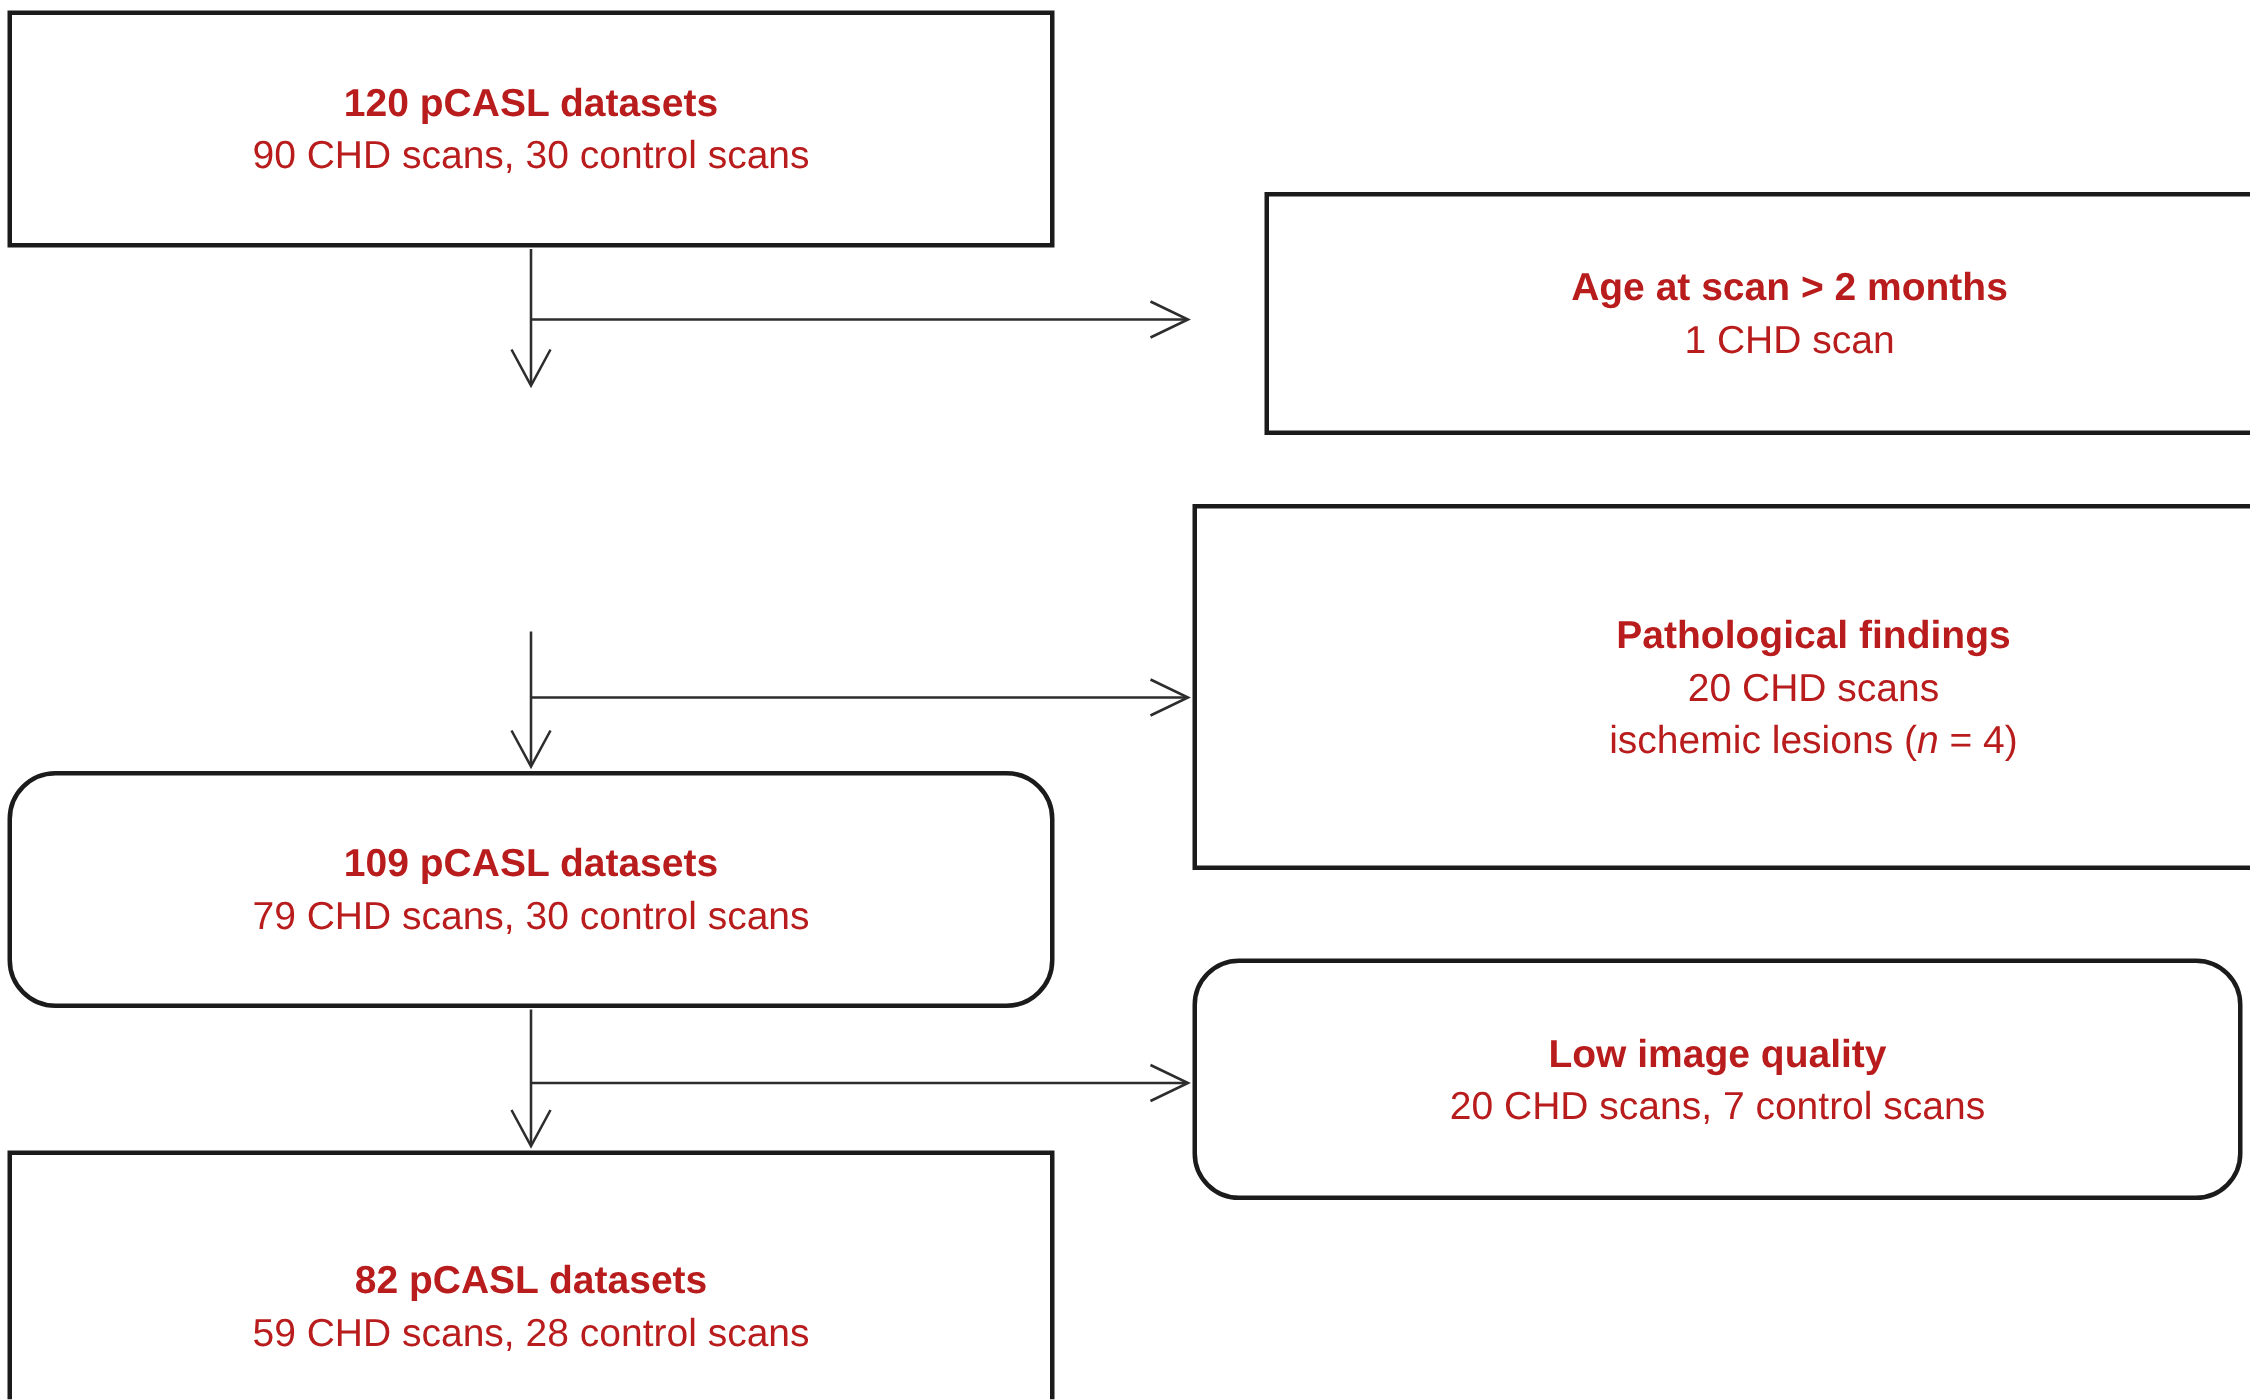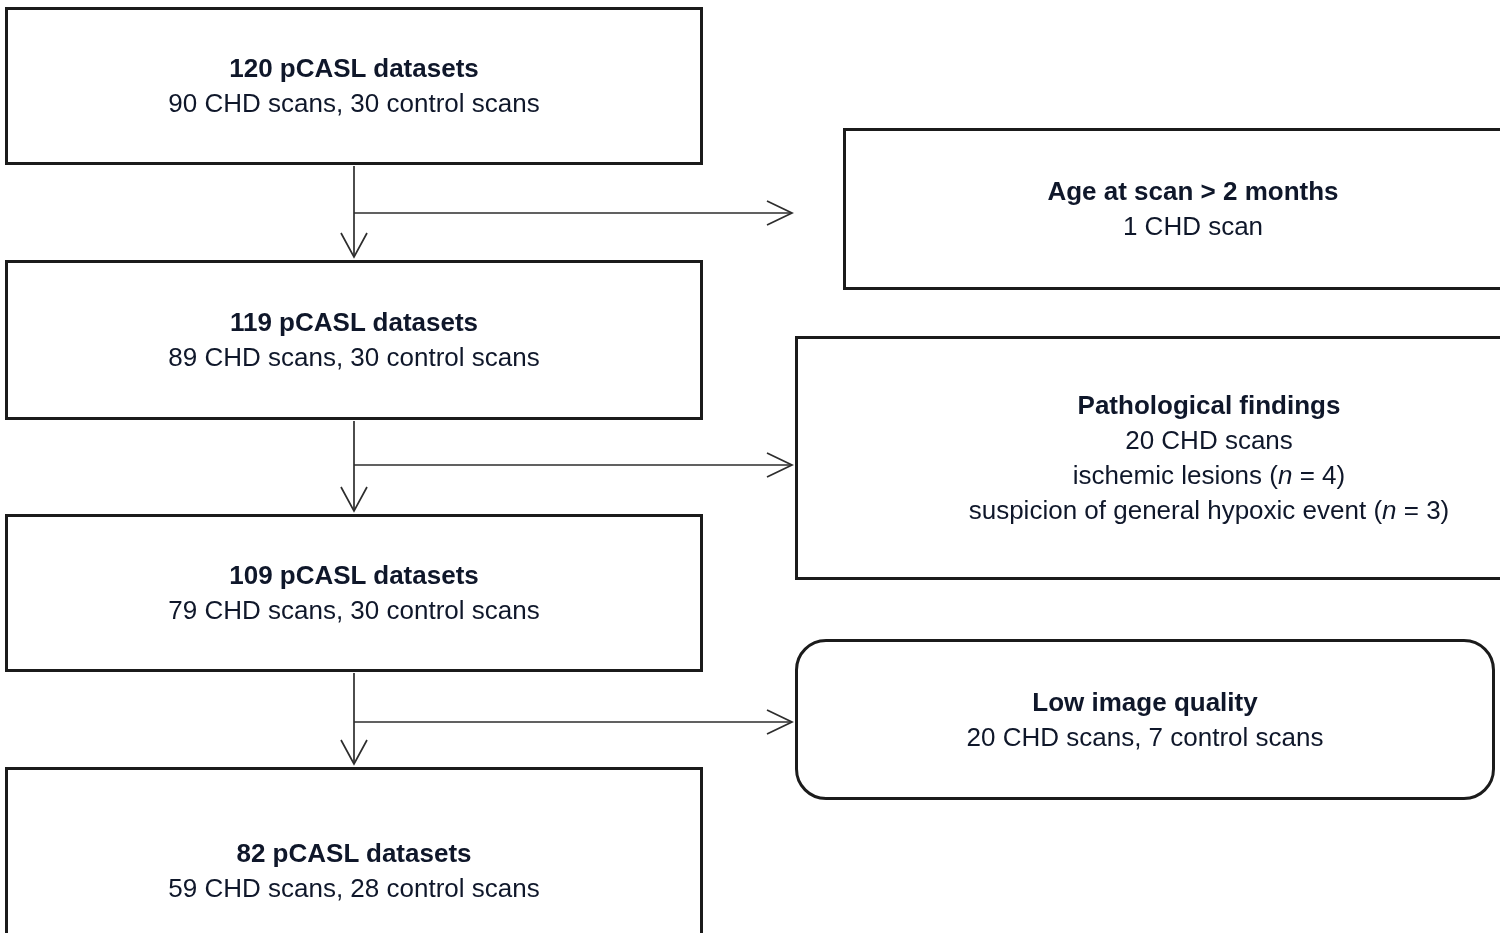--- a/index.html
+++ b/index.html
@@ -6,21 +6,21 @@
     margin: 0;
     padding: 0;
     background: #ffffff;
   }
   #canvas {
     position: relative;
     width: 1500px;
     height: 933px;
     background: #ffffff;
     font-family: "Liberation Sans", "DejaVu Sans", sans-serif;
-    color: #0f172a;
+    color: #b91c1c;
     overflow: hidden;
   }
   .box {
     position: absolute;
     box-sizing: border-box;
     border: 3px solid #1b1b1b;
     background: #ffffff;
     display: flex;
     flex-direction: column;
     justify-content: center;
@@ -37,21 +37,21 @@
   .box-line {
     font-size: 26px;
     font-weight: 400;
     line-height: 35px;
     white-space: nowrap;
   }
   .box-line i { font-style: italic; }
   
   #flow-box-1 { left: 5px;   top: 7px;   width: 698px; height: 158px; }
   #flow-box-2 { left: 5px;   top: 260px; width: 698px; height: 160px; }
-  #flow-box-3 { left: 5px;   top: 514px; width: 698px; height: 158px; }
+  #flow-box-3 { left: 5px;   top: 514px; width: 698px; height: 158px; border-radius: 32px; }
   #flow-box-4 { left: 5px;   top: 767px; width: 698px; height: 207px; }
   
   #exclusion-box-1 { left: 795px; top: 128px; width: 700px; height: 162px; margin-left: 48px; }
   #exclusion-box-2 { left: 795px; top: 336px; width: 828px; height: 244px; }
   #exclusion-box-3 { left: 795px; top: 639px; width: 700px; height: 161px; border-radius: 31px; }
   #connector-layer {
     position: absolute;
     left: 0; top: 0;
     width: 1500px;
     height: 933px;
@@ -93,45 +93,40 @@
         <polyline points="767,710 792,722 767,734"></polyline>
       </g>
     </g>
   </svg>
 
   <div class="box" id="flow-box-1">
     <div class="box-title">120 pCASL datasets</div>
     <div class="box-line">90 CHD scans, 30 control scans</div>
   </div>
 
-  <div class="box" id="flow-box-2">
-    <div class="box-title">119 pCASL datasets</div>
-    <div class="box-line">89 CHD scans, 30 control scans</div>
-  </div>
 
   <div class="box" id="flow-box-3">
     <div class="box-title">109 pCASL datasets</div>
     <div class="box-line">79 CHD scans, 30 control scans</div>
   </div>
 
   <div class="box" id="flow-box-4">
     <div class="box-title">82 pCASL datasets</div>
     <div class="box-line">59 CHD scans, 28 control scans</div>
   </div>
 
   <div class="box" id="exclusion-box-1">
     <div class="box-title">Age at scan &gt; 2 months</div>
     <div class="box-line">1 CHD scan</div>
   </div>
 
   <div class="box" id="exclusion-box-2">
     <div class="box-title">Pathological findings</div>
     <div class="box-line">20 CHD scans</div>
     <div class="box-line">ischemic lesions (<i>n</i> = 4)</div>
-    <div class="box-line">suspicion of general hypoxic event (<i>n</i> = 3)</div>
   </div>
 
   <div class="box" id="exclusion-box-3">
     <div class="box-title">Low image quality</div>
     <div class="box-line">20 CHD scans, 7 control scans</div>
   </div>
 
 </div>
 
 </body></html>

